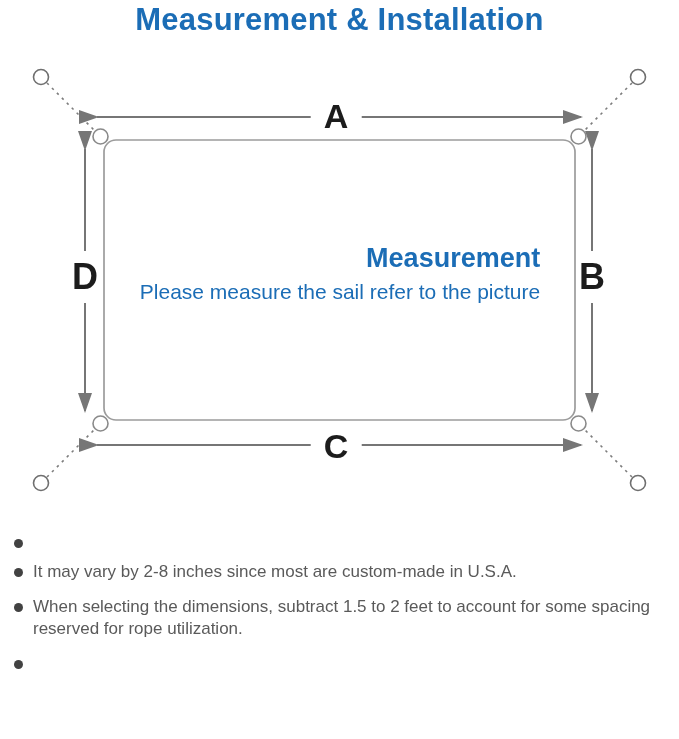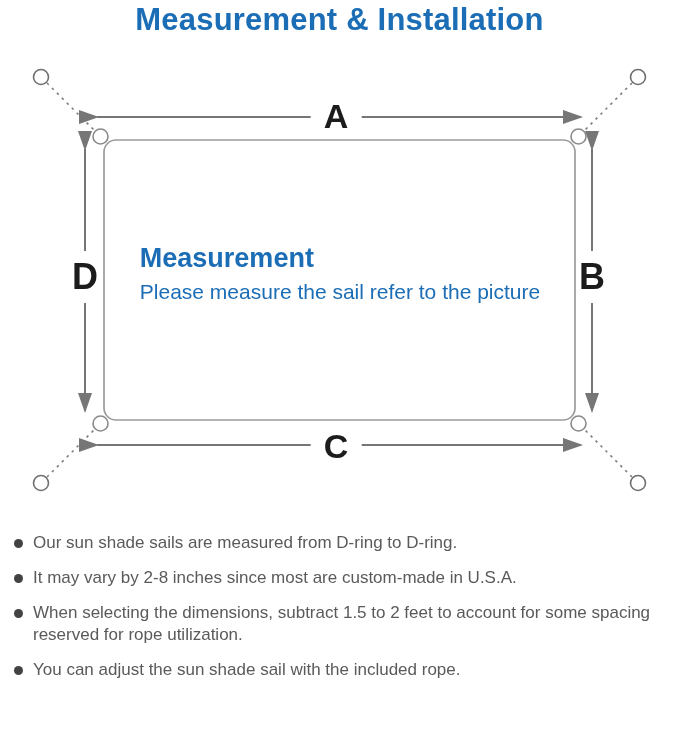--- a/index.html
+++ b/index.html
@@ -33,21 +33,21 @@
 
   .dim-label{
     position:absolute;transform:translate(-50%,-50%);
     font-weight:700;color:var(--label-black);background:#fff;line-height:1;
   }
   .dim-label.horiz{font-size:34px;padding:2px 13px;}
   .dim-label.vert{font-size:36px;padding:8px 3px;}
 
   .center-text{
     position:absolute;left:340px;top:243px;transform:translateX(-50%);
-    text-align:left;color:var(--accent-blue);white-space:nowrap;
+    text-align:right;color:var(--accent-blue);white-space:nowrap;
   }
   .center-text .big{font-size:27px;font-weight:700;line-height:1.15;}
   .center-text .small{font-size:21px;margin-top:6px;}
 
   .notes{
     position:absolute;top:527px;left:8px;right:5px;
     list-style:none;padding-top:5px;
   }
   .notes li{
     display:flex;align-items:flex-start;
@@ -104,29 +104,27 @@
 
     <div class="center-text">
       <div class="big">Measurement</div>
       <div class="small">Please measure the sail refer to the picture</div>
     </div>
   </div>
 
   <ul class="notes">
     <li>
       <span class="dot"></span>
-      <span>Our sun shade sails are measured from D-ring to D-ring.</span>
     </li>
     <li>
       <span class="dot"></span>
       <span>It may vary by 2-8 inches since most are custom-made in U.S.A.</span>
     </li>
     <li>
       <span class="dot"></span>
       <span>When selecting the dimensions, subtract 1.5 to 2 feet to account for some spacing reserved for rope utilization.</span>
     </li>
     <li>
       <span class="dot"></span>
-      <span>You can adjust the sun shade sail with the included rope.</span>
     </li>
   </ul>
 
 </div>
 
 </body></html>

